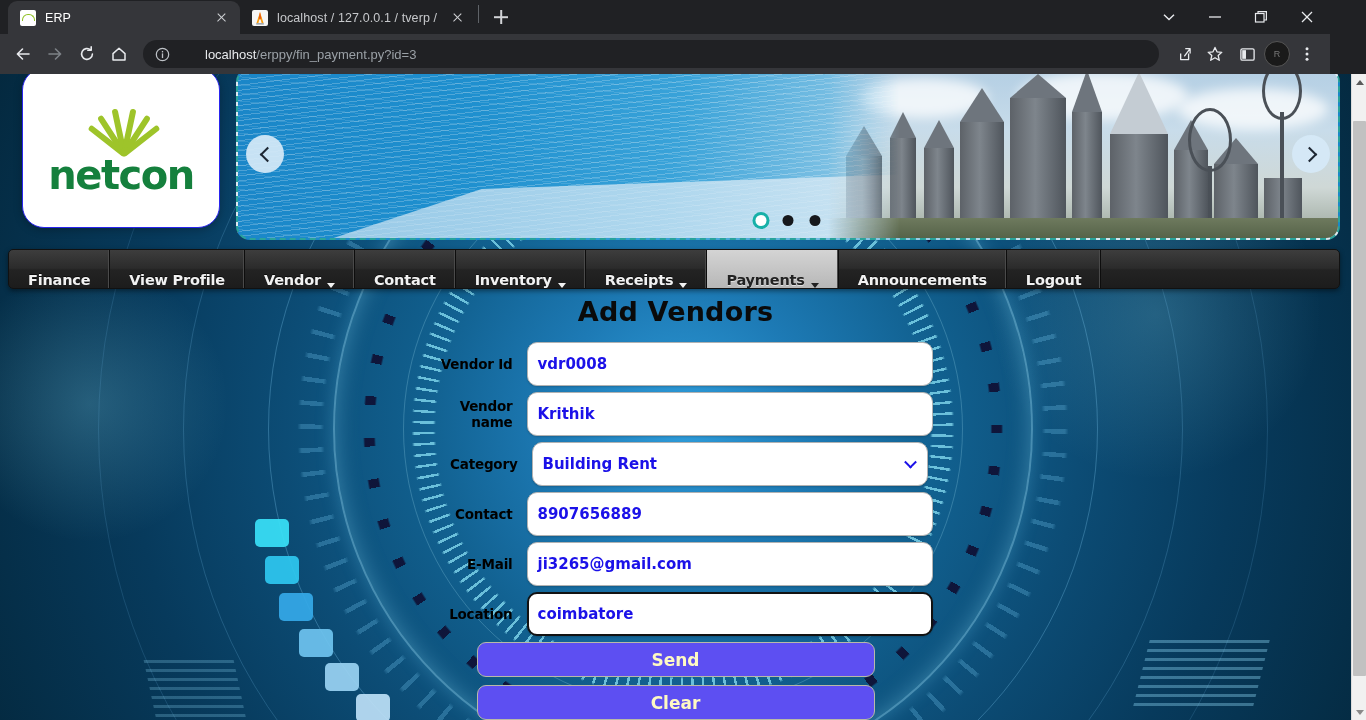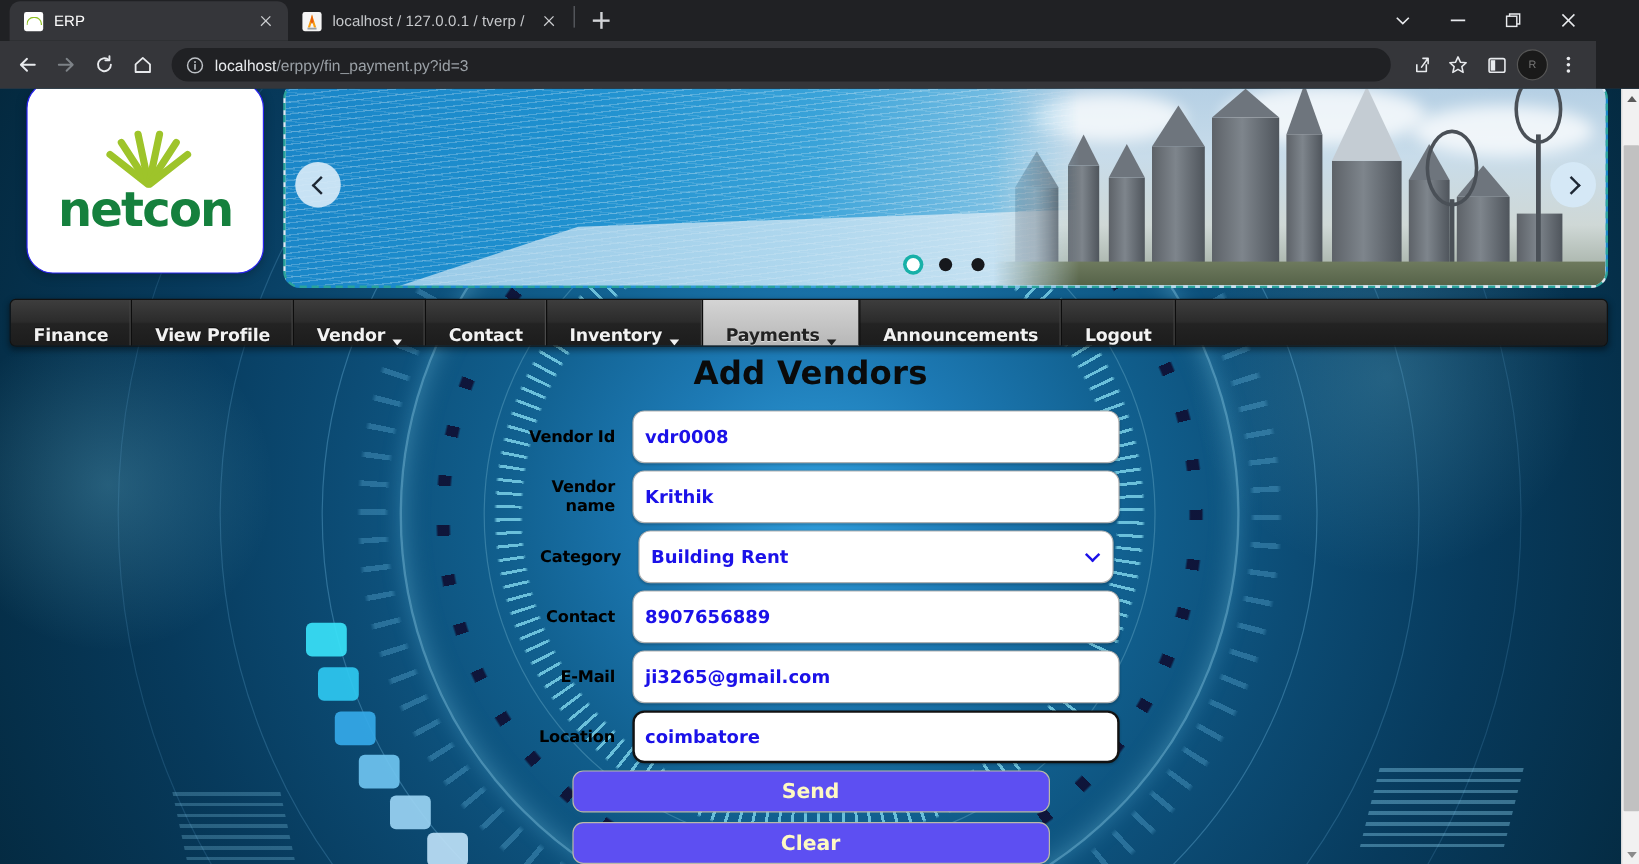--- a/index.html
+++ b/index.html
@@ -141,20 +141,21 @@
     margin: 0 7px;
     gap: 9px;
     min-width: 0;
     cursor: text;
   }
   .url-text {
     font-size: 13px;
     color: #9aa0a6;
     white-space: nowrap;
     overflow: hidden;
+    margin-left: 26px;
   }
   .url-text b { color: #e8eaed; font-weight: 400; }
 
   .profile-av {
     width: 26px; height: 26px;
     border-radius: 50%;
     background: #1a1a1a;
     border: 1px solid #555;
     display:flex;align-items:center;justify-content:center;
     font-size: 9px; color: #777;
@@ -803,20 +804,24 @@
           <span>Vendor</span>
           <span class="caret"></span>
         </div>
         <div class="navitem">
           <span>Contact</span>
         </div>
         <div class="navitem">
           <span>Inventory</span>
           <span class="caret"></span>
         </div>
+        <div class="navitem">
+          <span>Receipts</span>
+          <span class="caret"></span>
+        </div>
         <div class="navitem active">
           <span>Payments</span>
           <span class="caret"></span>
         </div>
         <div class="navitem">
           <span>Announcements</span>
         </div>
         <div class="navitem">
           <span>Logout</span>
         </div>

